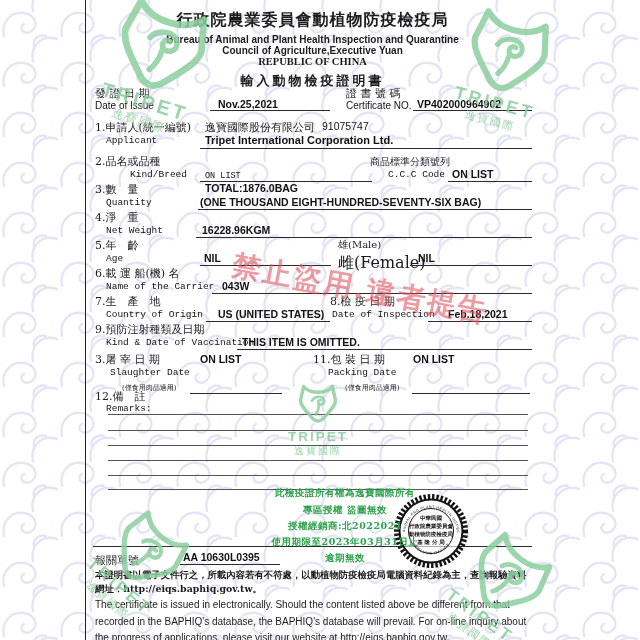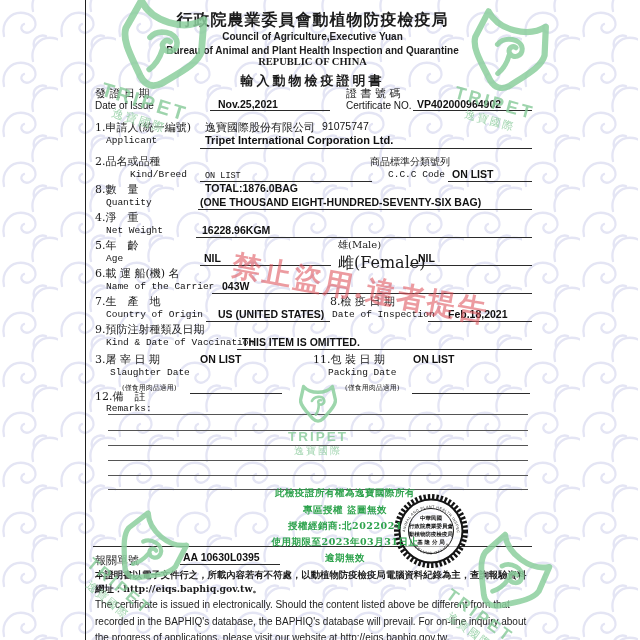--- a/index.html
+++ b/index.html
@@ -46,22 +46,22 @@
         </g>
       </pattern>
     </defs>
     <rect width="640" height="640" fill="url(#wm)" opacity="0.85"></rect>
   </svg>
 
   <div class="abs vline" style="left:85px;top:0;height:640px;z-index:2;"></div>
 
   <div class="abs hdr" style="z-index:3;">
     <div class="agency-zh">行政院農業委員會動植物防疫檢疫局</div>
+    <div class="agency-en" style="margin-top:3px;">Bureau of Animal and Plant Health Inspection and Quarantine</div>
     <div class="agency-en">Council of Agriculture,Executive Yuan</div>
-    <div class="agency-en" style="margin-top:3px;">Bureau of Animal and Plant Health Inspection and Quarantine</div>
     <div class="roc">REPUBLIC OF CHINA</div>
     <div class="title-zh">輸入動物檢疫證明書</div>
   </div>
 
   <div class="abs zh" style="left:95px;top:86px;z-index:3;">發 證 日 期</div>
   <div class="abs en" style="left:95px;top:100px;z-index:3;font-family:'Liberation Sans',sans-serif;font-size:10px;">Date of Issue</div>
   <div class="abs val" style="left:218px;top:98px;z-index:3;">Nov.25,2021</div>
   <div class="abs ul" style="left:210px;top:110px;width:120px;z-index:3;"></div>
 
   <div class="abs zh" style="left:346px;top:86px;z-index:3;">證 書 號 碼</div>
@@ -78,21 +78,21 @@
 
   <div class="abs zh" style="left:95px;top:154px;z-index:3;">2.品名或品種</div>
   <div class="abs zh" style="left:370px;top:155px;font-size:10px;z-index:3;">商品標準分類號列</div>
   <div class="abs en" style="left:106px;top:169px;z-index:3;padding-left:24px;">Kind/Breed</div>
   <div class="abs en" style="left:205px;top:171px;font-size:8.5px;z-index:3;">ON LIST</div>
   <div class="abs ul" style="left:200px;top:181px;width:172px;z-index:3;"></div>
   <div class="abs en" style="left:388px;top:169px;z-index:3;">C.C.C Code</div>
   <div class="abs val" style="left:452px;top:168px;z-index:3;">ON LIST</div>
   <div class="abs ul" style="left:448px;top:181px;width:84px;z-index:3;"></div>
 
-  <div class="abs zh" style="left:95px;top:182px;z-index:3;">8.數　量</div>
+  <div class="abs zh" style="left:95px;top:182px;z-index:3;">3.數　量</div>
   <div class="abs val" style="left:205px;top:182px;z-index:3;">TOTAL:1876.0BAG</div>
   <div class="abs en" style="left:106px;top:197px;z-index:3;">Quantity</div>
   <div class="abs val" style="left:200px;top:196px;z-index:3;">(ONE THOUSAND EIGHT-HUNDRED-SEVENTY-SIX BAG)</div>
   <div class="abs ul" style="left:198px;top:209px;width:334px;z-index:3;"></div>
 
   <div class="abs zh" style="left:95px;top:210px;z-index:3;">4.淨　重</div>
   <div class="abs en" style="left:106px;top:225px;z-index:3;">Net Weight</div>
   <div class="abs val" style="left:202px;top:224px;z-index:3;">16228.96KGM</div>
   <div class="abs ul" style="left:196px;top:237px;width:336px;z-index:3;"></div>
 

